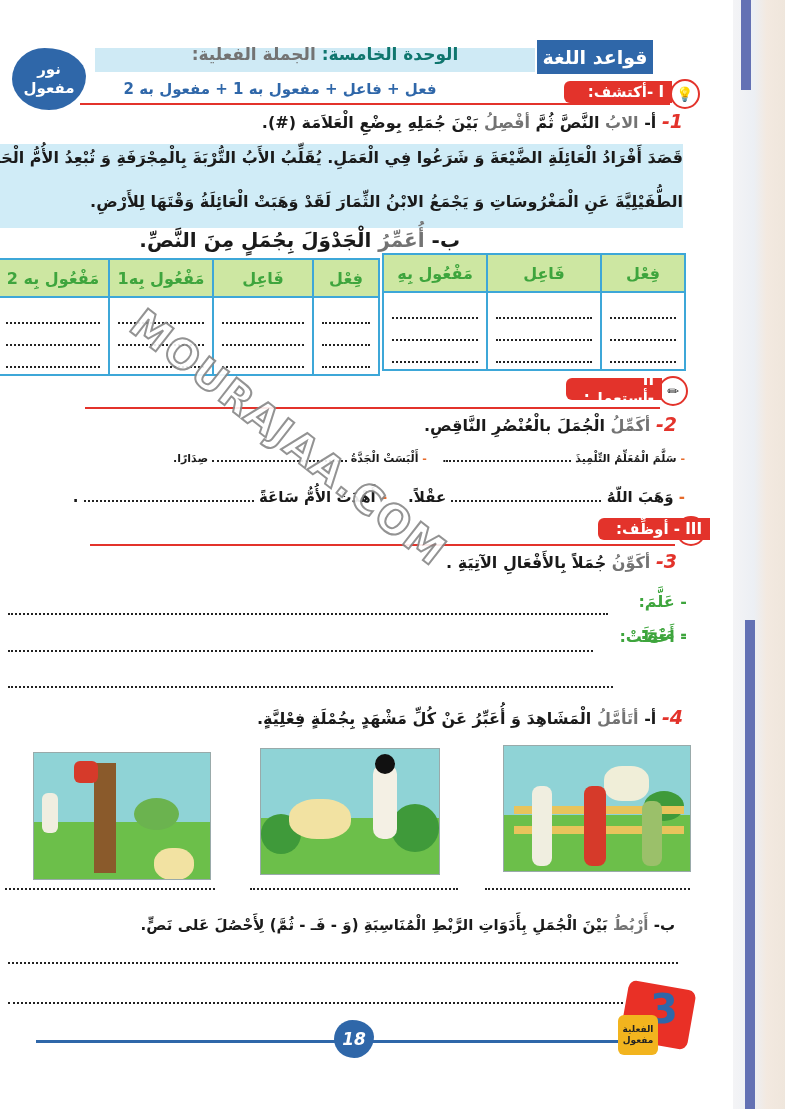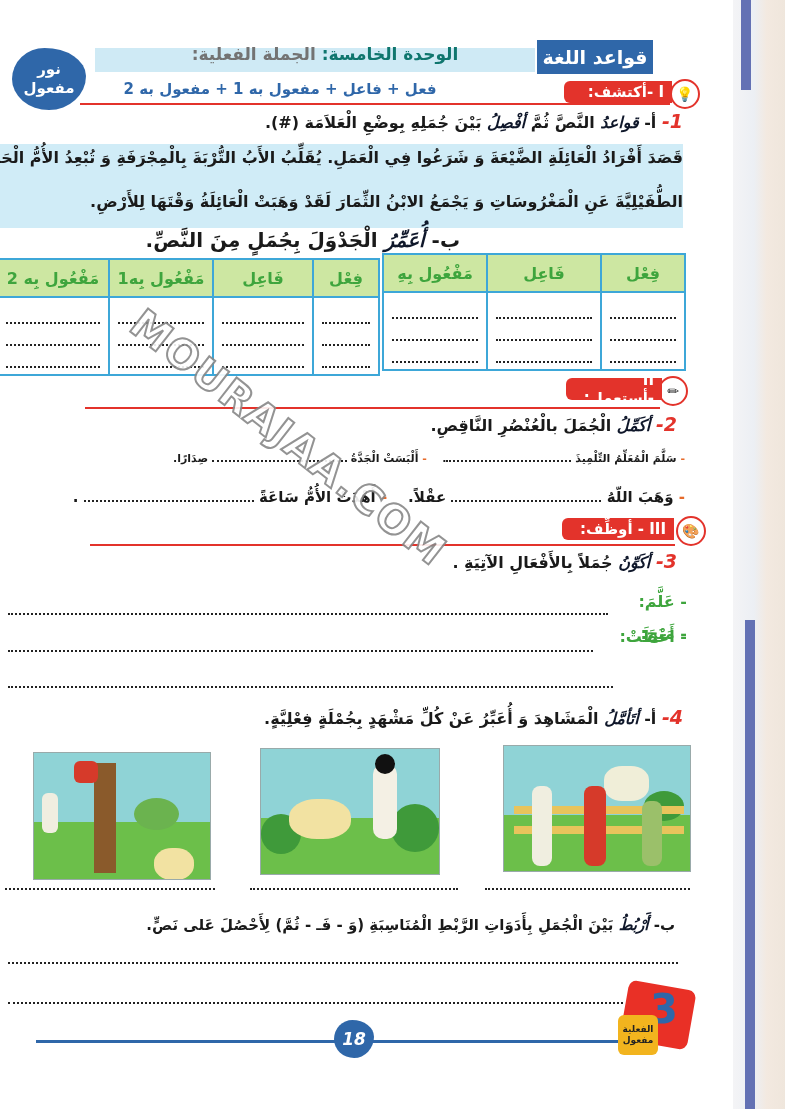--- a/index.html
+++ b/index.html
@@ -24,21 +24,21 @@
   .brand-badge { position:absolute; left:12px; top:48px; width:74px; height:62px; background:#2f67a9; border-radius:44% 56% 50% 50%/50% 45% 55% 50%; color:#fff; font-weight:bold; font-size:15px; line-height:19px; display:flex; flex-direction:column; align-items:center; justify-content:center; }
   .formula { position:absolute; left:120px; top:80px; width:320px; font-size:15px; font-weight:bold; color:#2f67a9; direction:rtl; text-align:center; }
 
   
   .sec-tag { position:absolute; height:22px; background:#e3332b; color:#fff; font-weight:bold; font-size:15px; border-radius:6px 0 0 6px; padding:0 8px; display:flex; align-items:center; direction:rtl; }
   .sec-icon { position:absolute; width:26px; height:26px; border-radius:50%; border:2px solid #e3332b; background:#fff; display:flex; align-items:center; justify-content:center; font-size:14px; }
   .red-rule { position:absolute; height:2px; background:#e3332b; }
 
   .q-line { position:absolute; font-size:16px; font-weight:bold; direction:rtl; text-align:right; white-space:nowrap; }
   .q-num { color:#e3332b; font-style:italic; font-weight:bold; font-size:19px; }
-  .cyan { color:#0f172a;font-style:italic; }
+  .cyan { color:#737373; }
   .green2 { color:#3ea53d; }
   .orange { color:#e76a2a; }
 
   .text-block { position:absolute; left:0; top:144px; width:683px; height:84px; background:#d0ecf7; }
   .text-line { position:absolute; right:102px; font-size:16px; font-weight:bold; direction:rtl; white-space:nowrap; }
 
   
   table.gtable { position:absolute; border-collapse:collapse; direction:rtl; }
   table.gtable th { background:#cde7a2; color:#3ea53d; font-weight:bold; font-size:16px; height:34px; border:2px solid #3da7d8; }
   table.gtable td { border:2px solid #3da7d8; height:76px; vertical-align:middle; padding:0 4px; }
@@ -80,21 +80,21 @@
 </div>
 <div class="formula">فعل + فاعل + مفعول به 1 + مفعول به 2</div>
 
 <div class="sec-icon" style="left:670px;top:79px;">💡</div>
 <div class="sec-tag" style="left:564px;top:81px;width:92px;">I -أكتشف:</div>
 <div class="red-rule" style="left:80px;top:103px;width:590px;"></div>
 
 <div class="q-line" style="right:102px;top:110px;">
   <span class="q-num">1-</span>
   <span>أ-</span>
-  <span class="cyan">قواعدُ</span>
+  <span class="cyan">الابُ</span>
   <span>النَّصَّ ثُمَّ</span>
   <span class="cyan">أفْصِلُ</span>
   <span>بَيْنَ جُمَلِهِ بِوضْعِ الْعَلاَمَة (#).</span>
 </div>
 
 <div class="text-block"></div>
 <div class="text-line" style="top:148px;right:102px;">قَصَدَ أَفْرَادُ الْعَائِلَةِ الضَّيْعَةَ وَ شَرَعُوا فِي الْعَمَلِ. يُقَلِّبُ الأَبُ التُّرْبَةَ بِالْمِجْرَفَةِ وَ تُبْعِدُ الأُمُّ الْحَشَائِشَ</div>
 <div class="text-line" style="top:192px;right:102px;">الطُّفَيْلِيَّةَ عَنِ الْمَغْرُوسَاتِ وَ يَجْمَعُ الابْنُ الثِّمَارَ لَقَدْ وَهَبَتْ الْعَائِلَةُ وَقْتَهَا لِلأَرْضِ.</div>
 
 <div class="q-line" style="right:325px;top:228px;font-size:20px;">
@@ -189,21 +189,21 @@
   <span>وَهَبَ اللّهُ</span>
   <span class="fill" style="width:150px;"></span>
   <span>عقْلاً.</span>
   &nbsp;&nbsp;
   <span class="orange">-</span>
   <span>أَهْدَتْ الأُمُّ سَاعَةً</span>
   <span class="fill" style="width:170px;"></span> .
 </div>
 
 <div class="sec-icon" style="left:676px;top:516px;">🎨</div>
-<div class="sec-tag" style="left:562px;top:518px;width:96px;">III - أوظِّف:</div>
+<div class="sec-tag" style="left:598px;top:518px;width:96px;">III - أوظِّف:</div>
 <div class="red-rule" style="left:90px;top:544px;width:585px;"></div>
 
 <div class="q-line" style="right:108px;top:550px;">
   <span class="q-num">3-</span>
   <span class="cyan">أكَوِّنُ</span>
   <span>جُمَلاً بِالأَفْعَالِ الآتِيَةِ .</span>
 </div>
 
 <div class="q-line green2" style="right:98px;top:592px;">- <span>عَلَّمَ:</span></div>
 <div class="dotline" style="left:8px;top:613px;width:600px;"></div>

